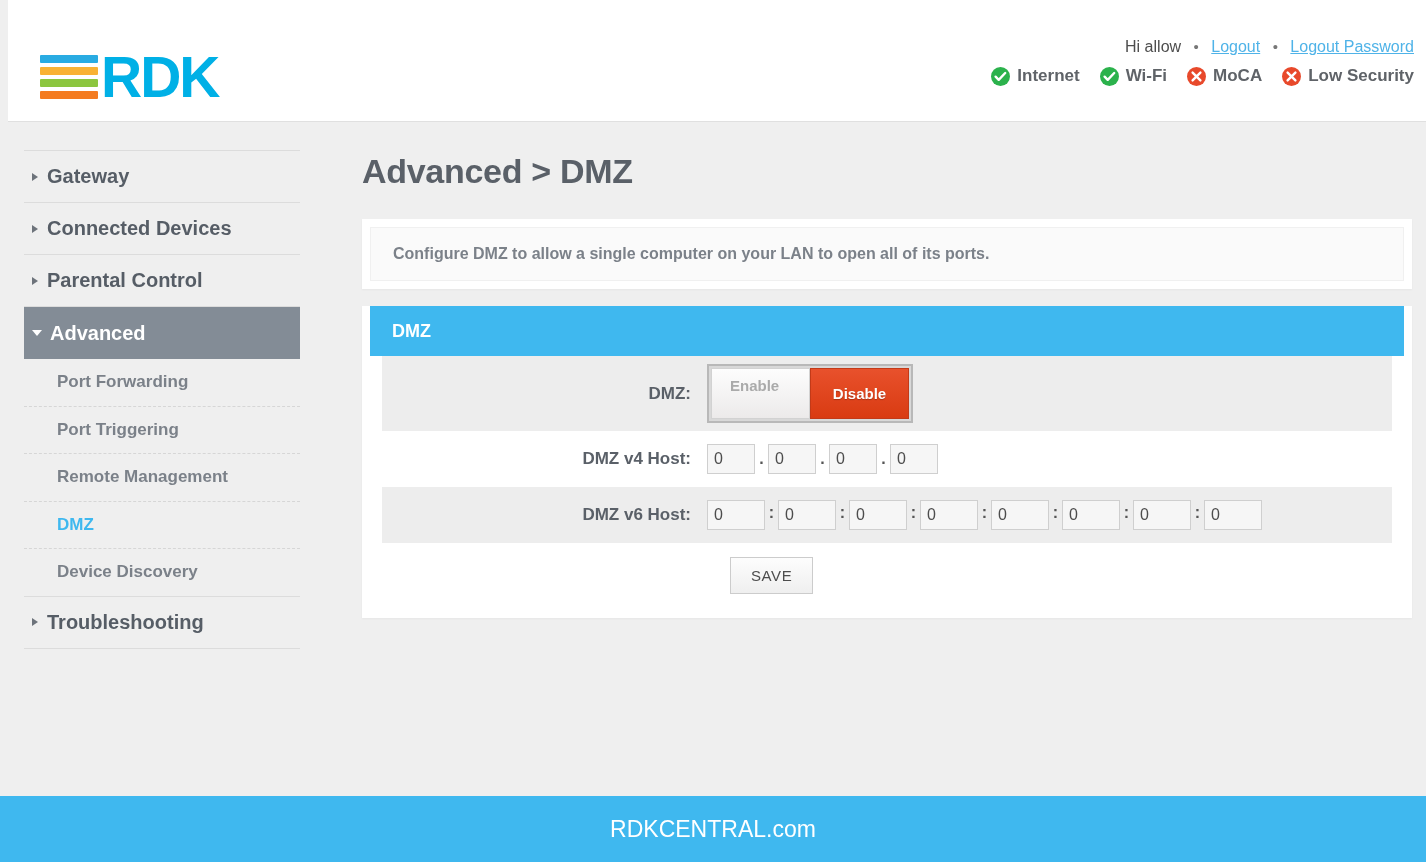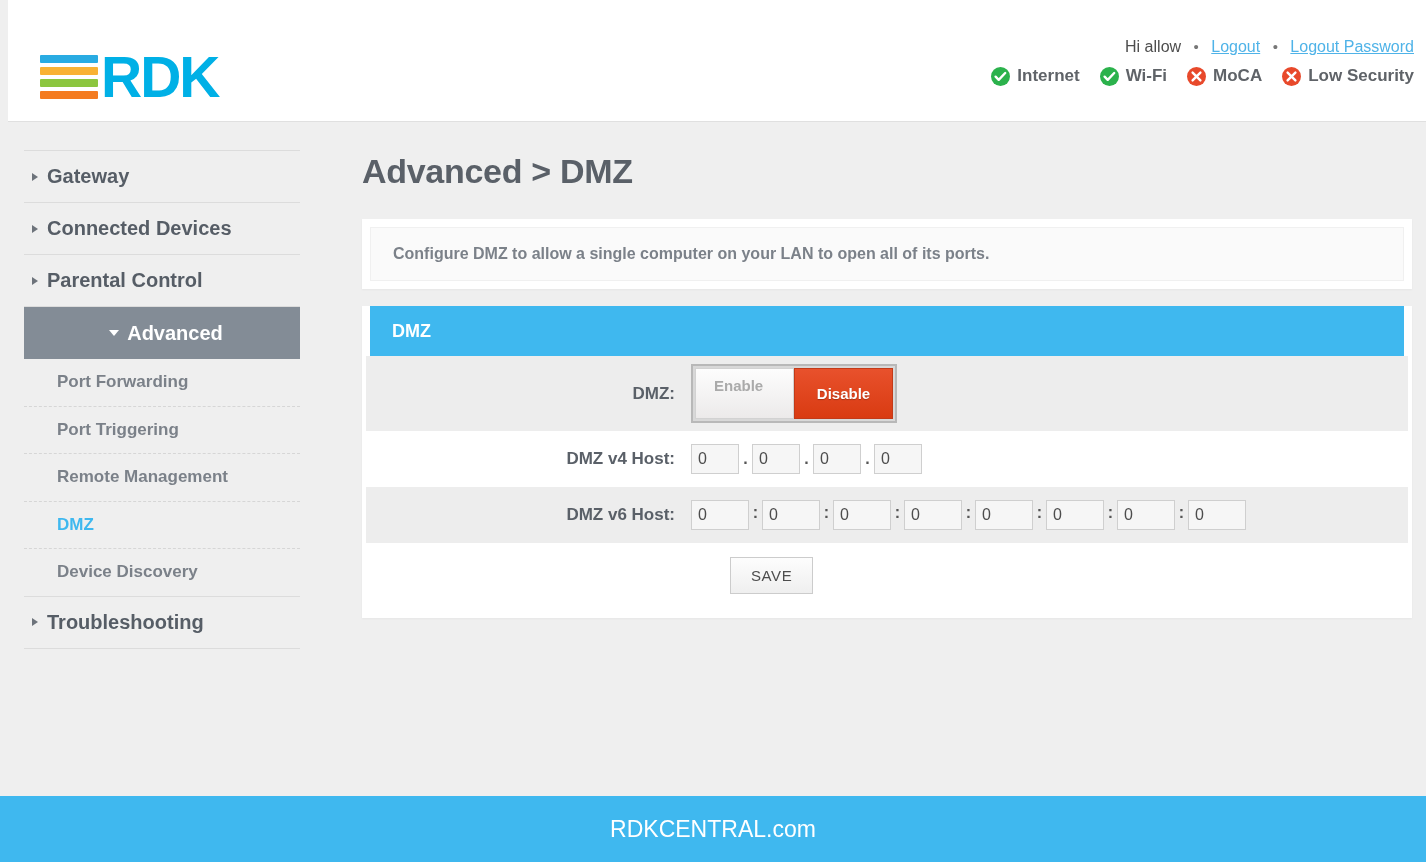--- a/index.html
+++ b/index.html
@@ -147,21 +147,20 @@
   .nav-group .label {
     font-size: 20px;
     font-weight: bold;
     color: #565d66;
   }
   .nav-group.active {
     background: #838c96;
     border-bottom: none;
     width: 276px;
     height: 52px;
-    justify-content: center;
   }
   .nav-group.active .label { color: #ffffff; }
   .nav-group.active .caret {
     border-left: 5.5px solid transparent;
     border-right: 5.5px solid transparent;
     border-top: 6px solid #ffffff;
     border-bottom: none;
     margin-right: 8px;
   }
 
@@ -224,21 +223,21 @@
     padding-left: 22px;
     color: #ffffff;
     font-size: 18px;
     font-weight: bold;
   }
   .card.panel { padding-bottom: 8px; }
 
   .frow {
     display: flex;
     align-items: center;
-    margin: 0 4px;
+    margin: 0 20px;
     min-height: 56px;
     padding: 8px 0;
   }
   .frow.shaded { background: #ededed; }
   .frow.plain  { background: #ffffff; }
   .frow .flabel {
     width: 325px;
     text-align: right;
     padding-right: 16px;
     font-size: 17px;

